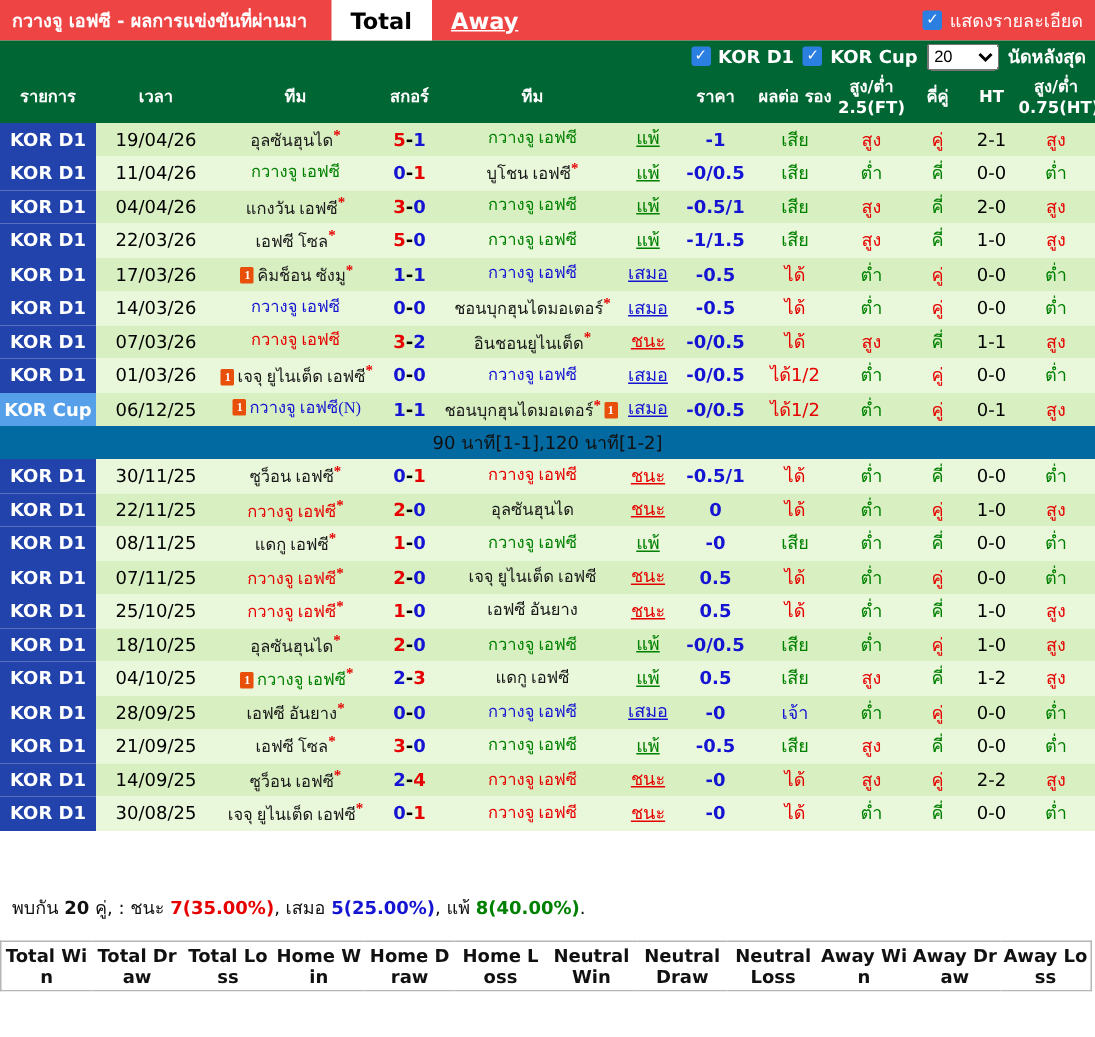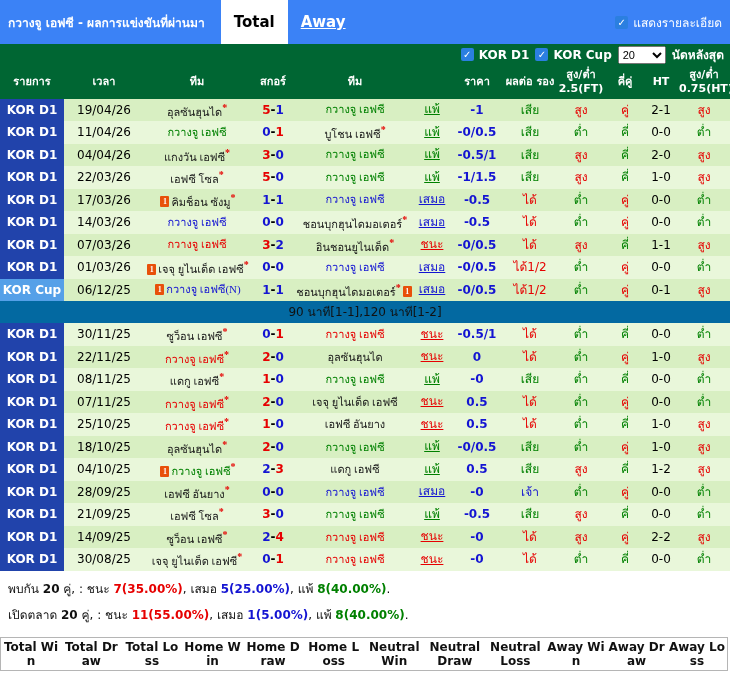--- a/index.html
+++ b/index.html
@@ -1,18 +1,18 @@
 <!DOCTYPE html>
 <html><head>
 <meta charset="utf-8">
 <style>
   html,body{margin:0;padding:0;}
   body{width:730px;background:#fff;font-family:"DejaVu Sans",sans-serif;}
   
-  .topbar{height:44px;background:#3b82f6;display:flex;align-items:stretch;}
+  .topbar{height:27px;background:#ef4444;display:flex;align-items:stretch;}
   .topbar .title{align-self:center;color:#fff;font-weight:bold;font-size:12px;padding-left:8px;white-space:nowrap;}
   .tabs{display:flex;margin-left:16px;}
   .tab{display:flex;align-items:center;padding:0 13px;font-size:15px;font-weight:bold;color:#fff;cursor:pointer;}
   .tab.active{background:#fff;color:#000;}
   .tab.inactive{text-decoration:underline;}
   .detail{margin-left:auto;display:flex;align-items:center;gap:5px;padding-right:8px;color:#fff;font-size:12px;white-space:nowrap;}
   .cb{width:13px;height:13px;background:#2b7fe0;color:#fff;font-size:10px;line-height:13px;text-align:center;border-radius:2px;display:inline-block;font-weight:bold;cursor:pointer;flex:0 0 auto;}
   
   .filterbar{height:21px;background:#006633;display:flex;align-items:center;justify-content:flex-end;gap:6px;padding-right:6px;color:#fff;font-weight:bold;font-size:12px;}
   .filterbar select{height:18px;font-size:11px;width:48px;}
@@ -27,21 +27,21 @@
   .matches td.lg.cup{background:#55a0e8;}
   td.team{font-size:11px;white-space:nowrap;font-family:Liberation Serif, serif;}
   .score{font-weight:bold;}
   .hdp{color:#1414d2;font-weight:bold;}
   td.res{word-break:break-all;line-height:1.1;padding:1px 2px;text-decoration:underline;}
   .c-r{color:#e60000}.c-g{color:#008000}.c-b{color:#1414d2}.c-k{color:#1a1a1a}
   .star{color:#e60000;font-weight:bold;font-size:10px;}
   .badge{display:inline-block;width:9px;height:11px;background:#e8500a;color:#fff;font-size:8px;line-height:11px;font-weight:bold;text-align:center;margin:0 2px;vertical-align:1px;border-radius:1px;}
   tr.note td{background:#0369a1;font-size:12px;padding:3px 0;color:#111;}
   
-  .summary{padding:8px 8px 2px;font-size:12px;color:#111;}
+  .summary{padding:8px 8px 2px;font-size:12px;color:#111;margin-top:33px;}
   .summary p{margin:0 0 7px;}
   .bold{font-weight:bold;}
   
   table.stats{width:728px;border-collapse:collapse;table-layout:fixed;margin-top:4px;border:1px solid #b5b5b5;}
   .stats th{font-size:12px;font-weight:bold;color:#111;padding:2px 1px;line-height:1.2;background:#fff;word-break:break-all;vertical-align:middle;}
 </style>
 </head>
 <body>
 
 <div class="topbar">
@@ -380,21 +380,20 @@
         <td class="c-g">ต่ำ</td>
         <td class="c-g">คี่</td>
         <td>0-0</td>
         <td class="c-g">ต่ำ</td>
       </tr>
     </tbody>
 </table>
 
 <div class="summary">
   <p id="sum-line1"><span>พบกัน </span><span class=" bold">20</span><span> คู่, : ชนะ </span><span class="c-r bold">7(35.00%)</span><span>, เสมอ </span><span class="c-b bold">5(25.00%)</span><span>, แพ้ </span><span class="c-g bold">8(40.00%)</span><span>.</span></p>
-  <p id="sum-line2"><span>เปิดตลาด </span><span class=" bold">20</span><span> คู่, : ชนะ </span><span class="c-r bold">11(55.00%)</span><span>, เสมอ </span><span class="c-b bold">1(5.00%)</span><span>, แพ้ </span><span class="c-g bold">8(40.00%)</span><span>.</span></p>
 </div>
 
 <table class="stats">
   <thead>
       <tr id="stats-header-row">
         <th>Total Win</th>
         <th>Total Draw</th>
         <th>Total Loss</th>
         <th>Home Win</th>
         <th>Home Draw</th>

